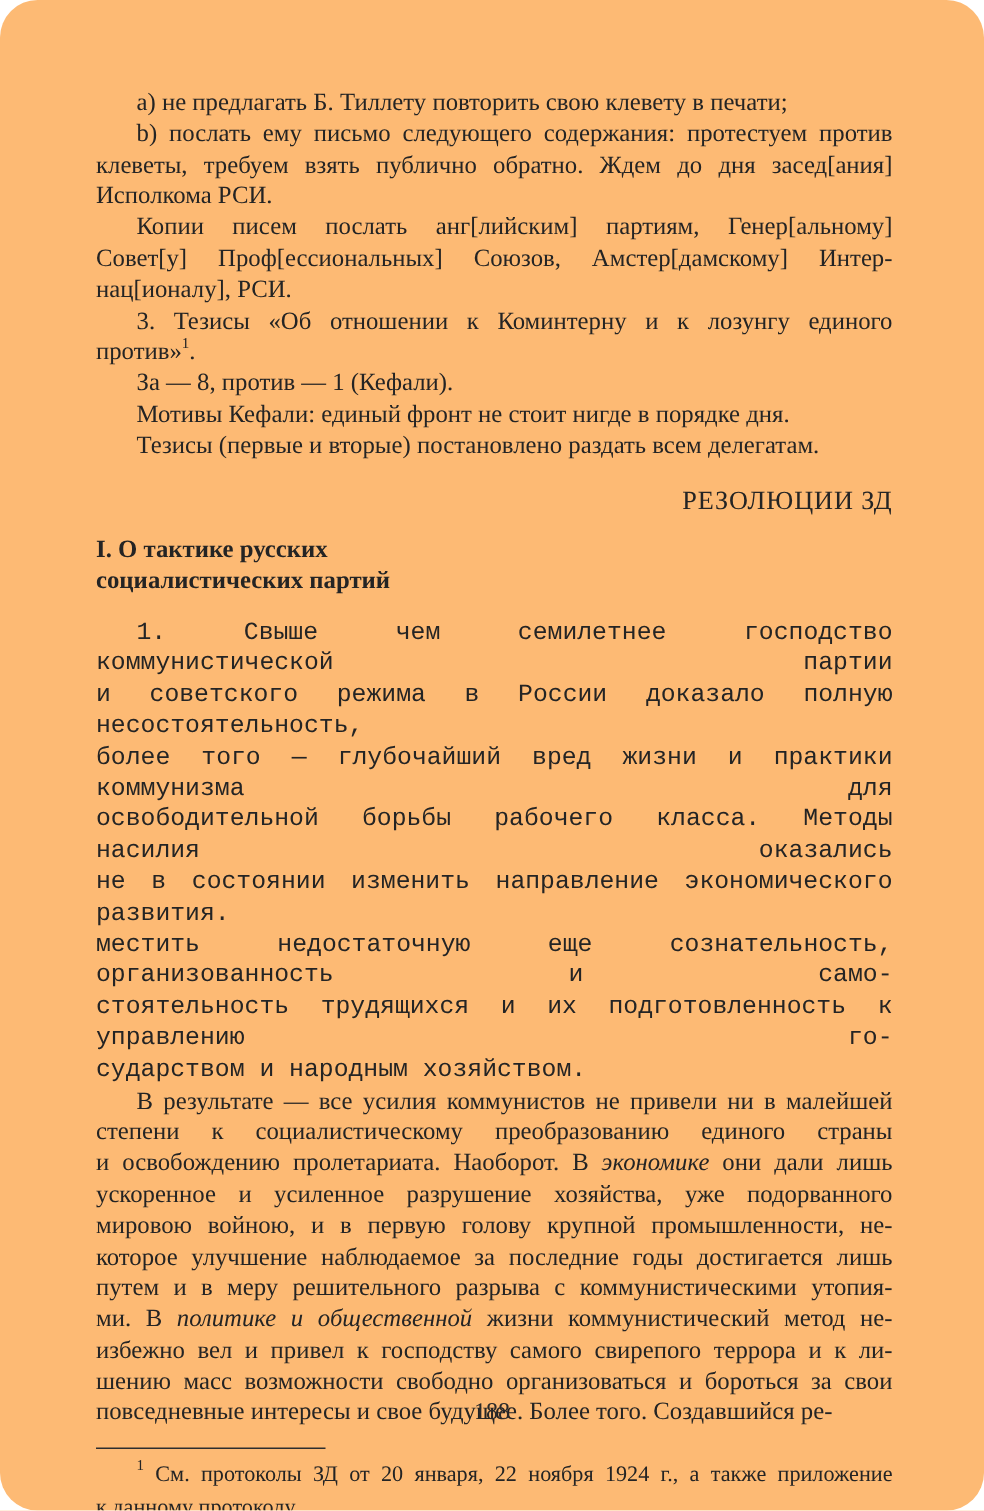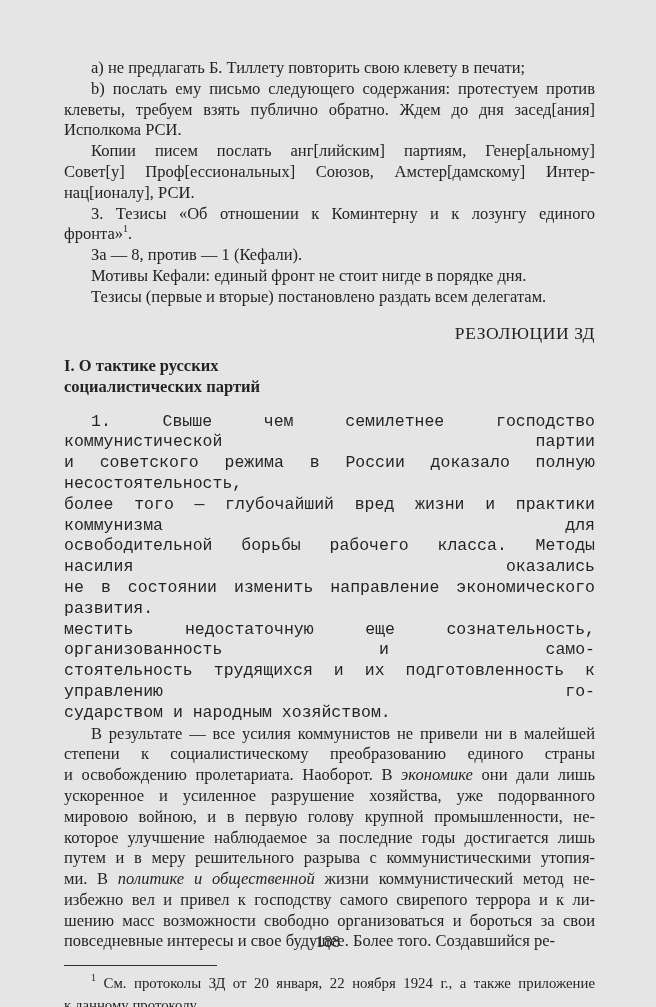--- a/index.html
+++ b/index.html
@@ -4,24 +4,25 @@
 <style>
   html, body {
     margin: 0;
     padding: 0;
     background: #ffffff;
   }
   .page {
     position: relative;
     width: 656px;
     height: 1007px;
-    background: #e5e5e5;
+    background: #fdba74;
     font-family: "Liberation Serif", "DejaVu Serif", serif;
     color: #242424;
     overflow: hidden;
+    border-radius: 25px;
   }
   .text-col {
     position: absolute;
     left: 64px;
     top: 58px;
     width: 531px;
   }
   .para {
     margin: 0;
     font-size: 16.5px;
@@ -104,21 +105,21 @@
         <div class="line"><span>клеветы, требуем взять публично обратно. Ждем до дня засед[ания]</span></div>
         <div class="line last"><span>Исполкома РСИ.</span></div>
       </div>
     <div class="para">
         <div class="line first"><span>Копии писем послать анг[лийским] партиям, Генер[альному]</span></div>
         <div class="line"><span>Совет[у] Проф[ессиональных] Союзов, Амстер[дамскому] Интер-</span></div>
         <div class="line last"><span>нац[ионалу], РСИ.</span></div>
       </div>
     <div class="para">
         <div class="line first"><span>3. Тезисы «Об отношении к Коминтерну и к лозунгу единого</span></div>
-        <div class="line last"><span>фронта»</span><sup>1</sup><span>.</span></div>
+        <div class="line last"><span>против»</span><sup>1</sup><span>.</span></div>
       </div>
     <div class="para">
         <div class="line first last"><span>За — 8, против — 1 (Кефали).</span></div>
       </div>
     <div class="para">
         <div class="line first last"><span>Мотивы Кефали: единый фронт не стоит нигде в порядке дня.</span></div>
       </div>
     <div class="para">
         <div class="line first last"><span>Тезисы (первые и вторые) постановлено раздать всем делегатам.</span></div>
       </div>

